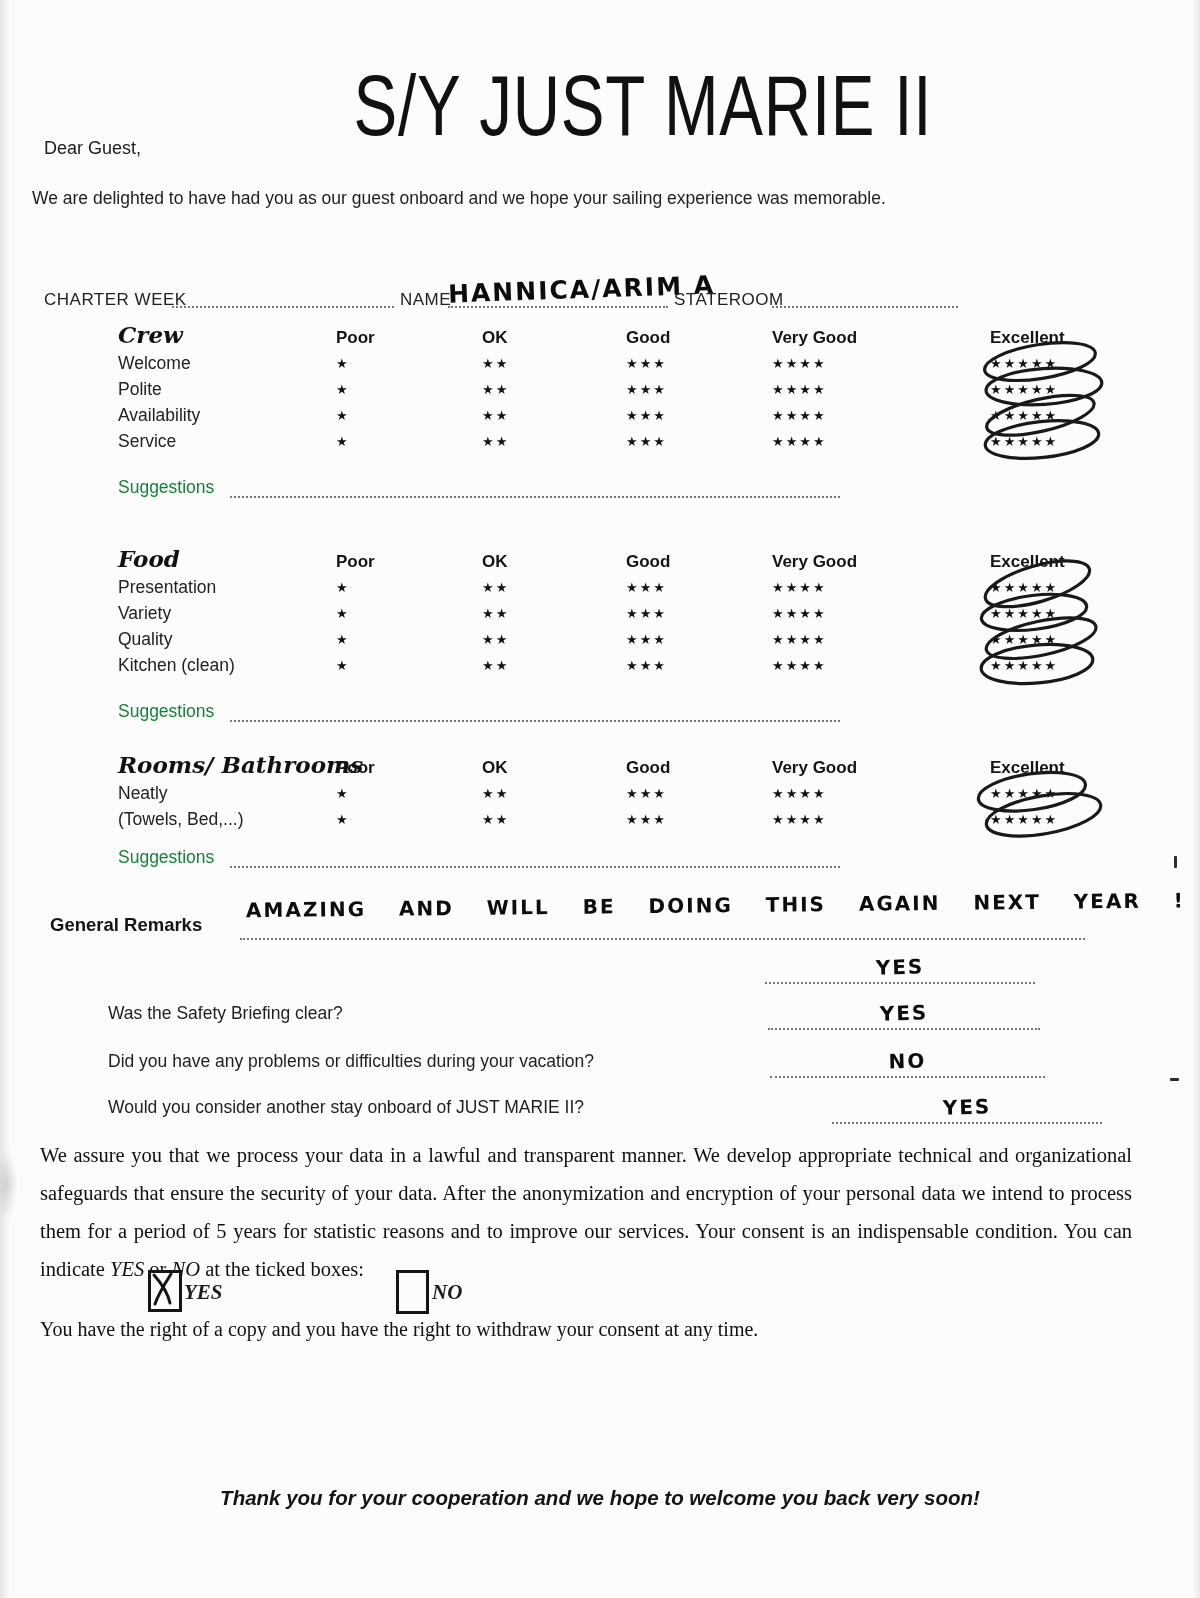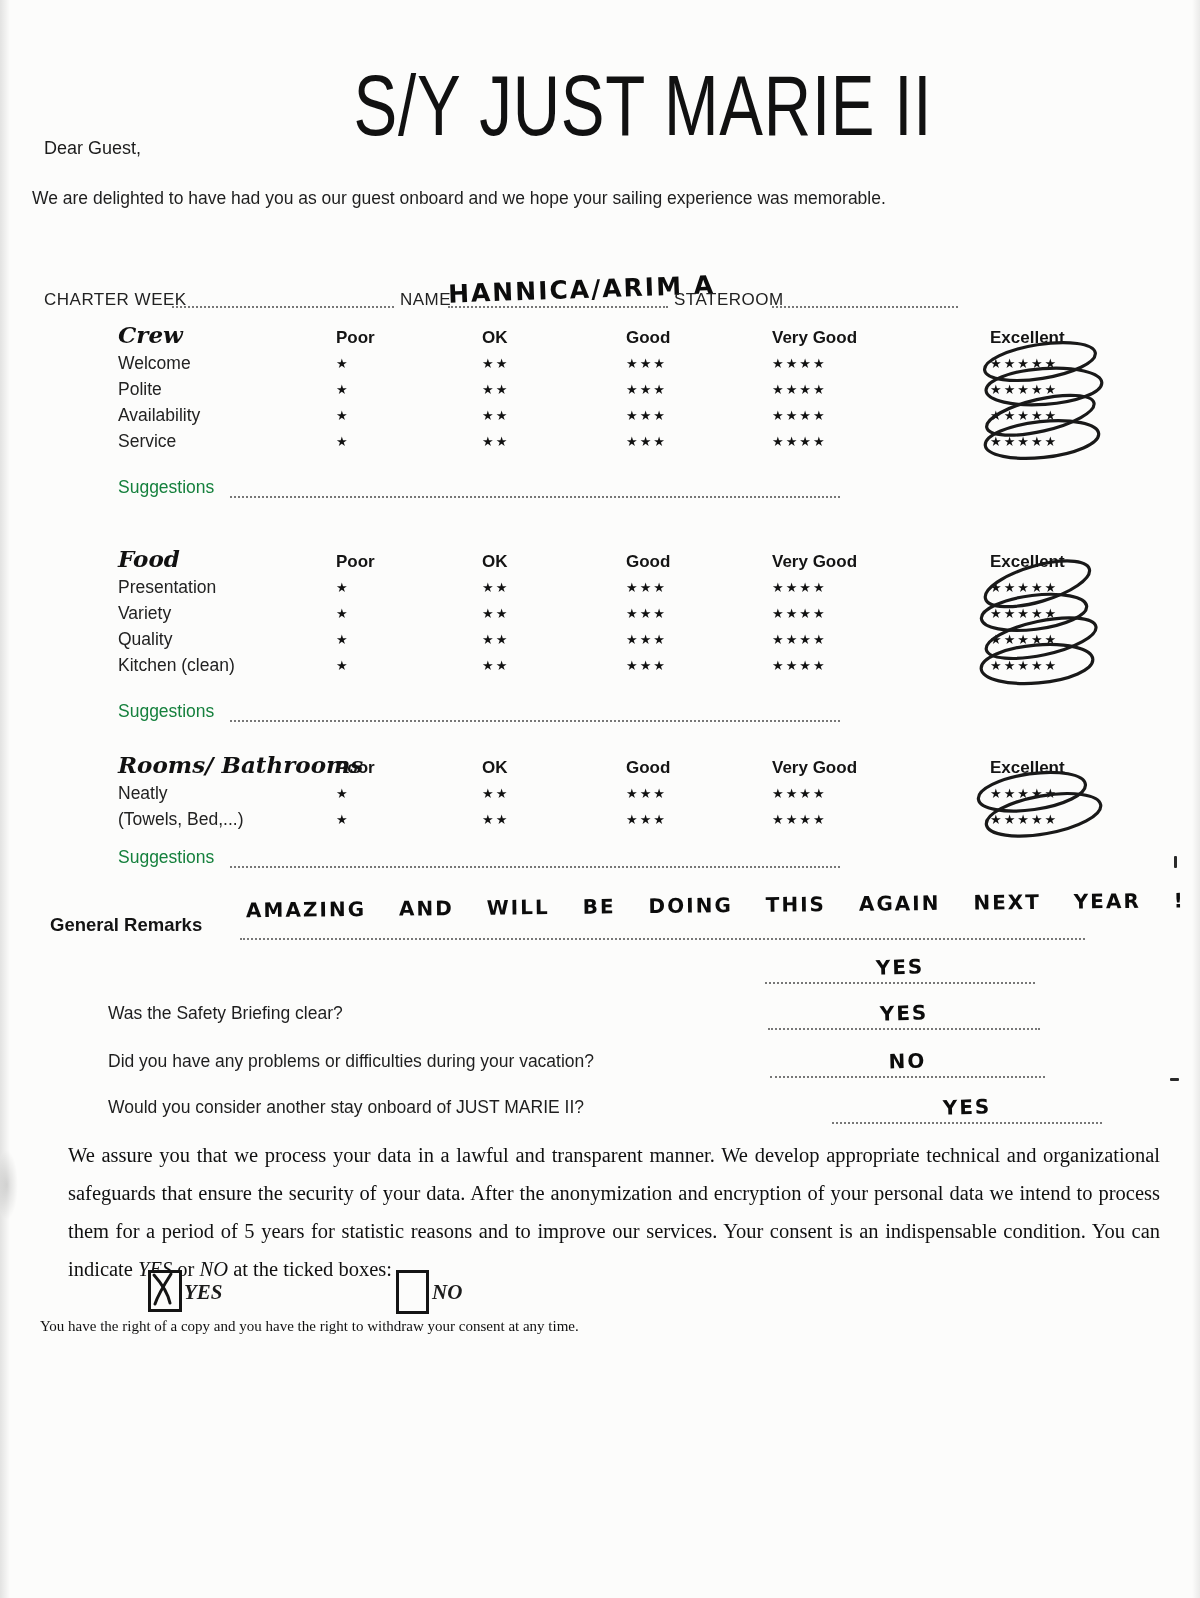--- a/index.html
+++ b/index.html
@@ -62,28 +62,28 @@
 
   .question{position:absolute;left:108px;width:1000px;height:34px;}
   .qtext{position:absolute;left:0;bottom:4px;font-size:17.5px;color:#1e1e1e;}
   .aline{position:absolute;height:34px;border-bottom:2px dotted #777;}
   .aval{position:absolute;left:0;bottom:3px;width:100%;text-align:center;font-size:20px;letter-spacing:2px;
     transform:rotate(-1.5deg);}
 
   
   .consent{position:absolute;left:40px;top:1136px;width:1092px;
     font-family:"Liberation Serif",serif;font-size:20.5px;line-height:38px;
-    text-align:justify;color:#101010;margin-left:28px;}
+    text-align:justify;color:#101010;}
   .consent i{font-style:italic;}
   .cb-row{position:absolute;left:0;top:1268px;width:100%;height:46px;}
   .cbox{position:absolute;top:2px;width:28px;height:36px;border:3px solid #141414;background:#fcfcfb;}
   .cbox svg{position:absolute;left:-3px;top:-3px;width:30px;height:38px;}
   .cbox svg path{stroke:#141414;stroke-width:3;fill:none;stroke-linecap:round;}
   .cblabel{position:absolute;top:12px;font-family:"Liberation Serif",serif;font-style:italic;font-weight:bold;font-size:21px;}
-  .rights{position:absolute;left:40px;top:1318px;font-family:"Liberation Serif",serif;font-size:15px;color:#101010;}
+  .rights{position:absolute;left:40px;top:1318px;font-family:"Liberation Serif",serif;font-size:20px;color:#101010;}
 
   .footer{position:absolute;left:0;top:1486px;width:100%;text-align:center;
     font-size:20.5px;font-style:italic;font-weight:bold;color:#141414;}
 </style>
 </head>
 <body>
 
 <div class="page">
   <div class="edge-left"></div>
   <div class="edge-right"></div>
@@ -323,13 +323,14 @@
         <path d="M23,4 C16,15 10,25 7,34"></path>
       </svg>
     </span>
     <span class="cblabel" style="left:184px;">YES</span>
     <span class="cbox" style="left:396px;width:27px;height:38px;"></span>
     <span class="cblabel" style="left:432px;">NO</span>
   </div>
 
   <div class="rights">You have the right of a copy and you have the right to withdraw your consent at any time.</div>
 
+  <div class="footer">Thank you for your cooperation and we hope to welcome you back very soon!</div>
 </div>
 
 </body></html>

